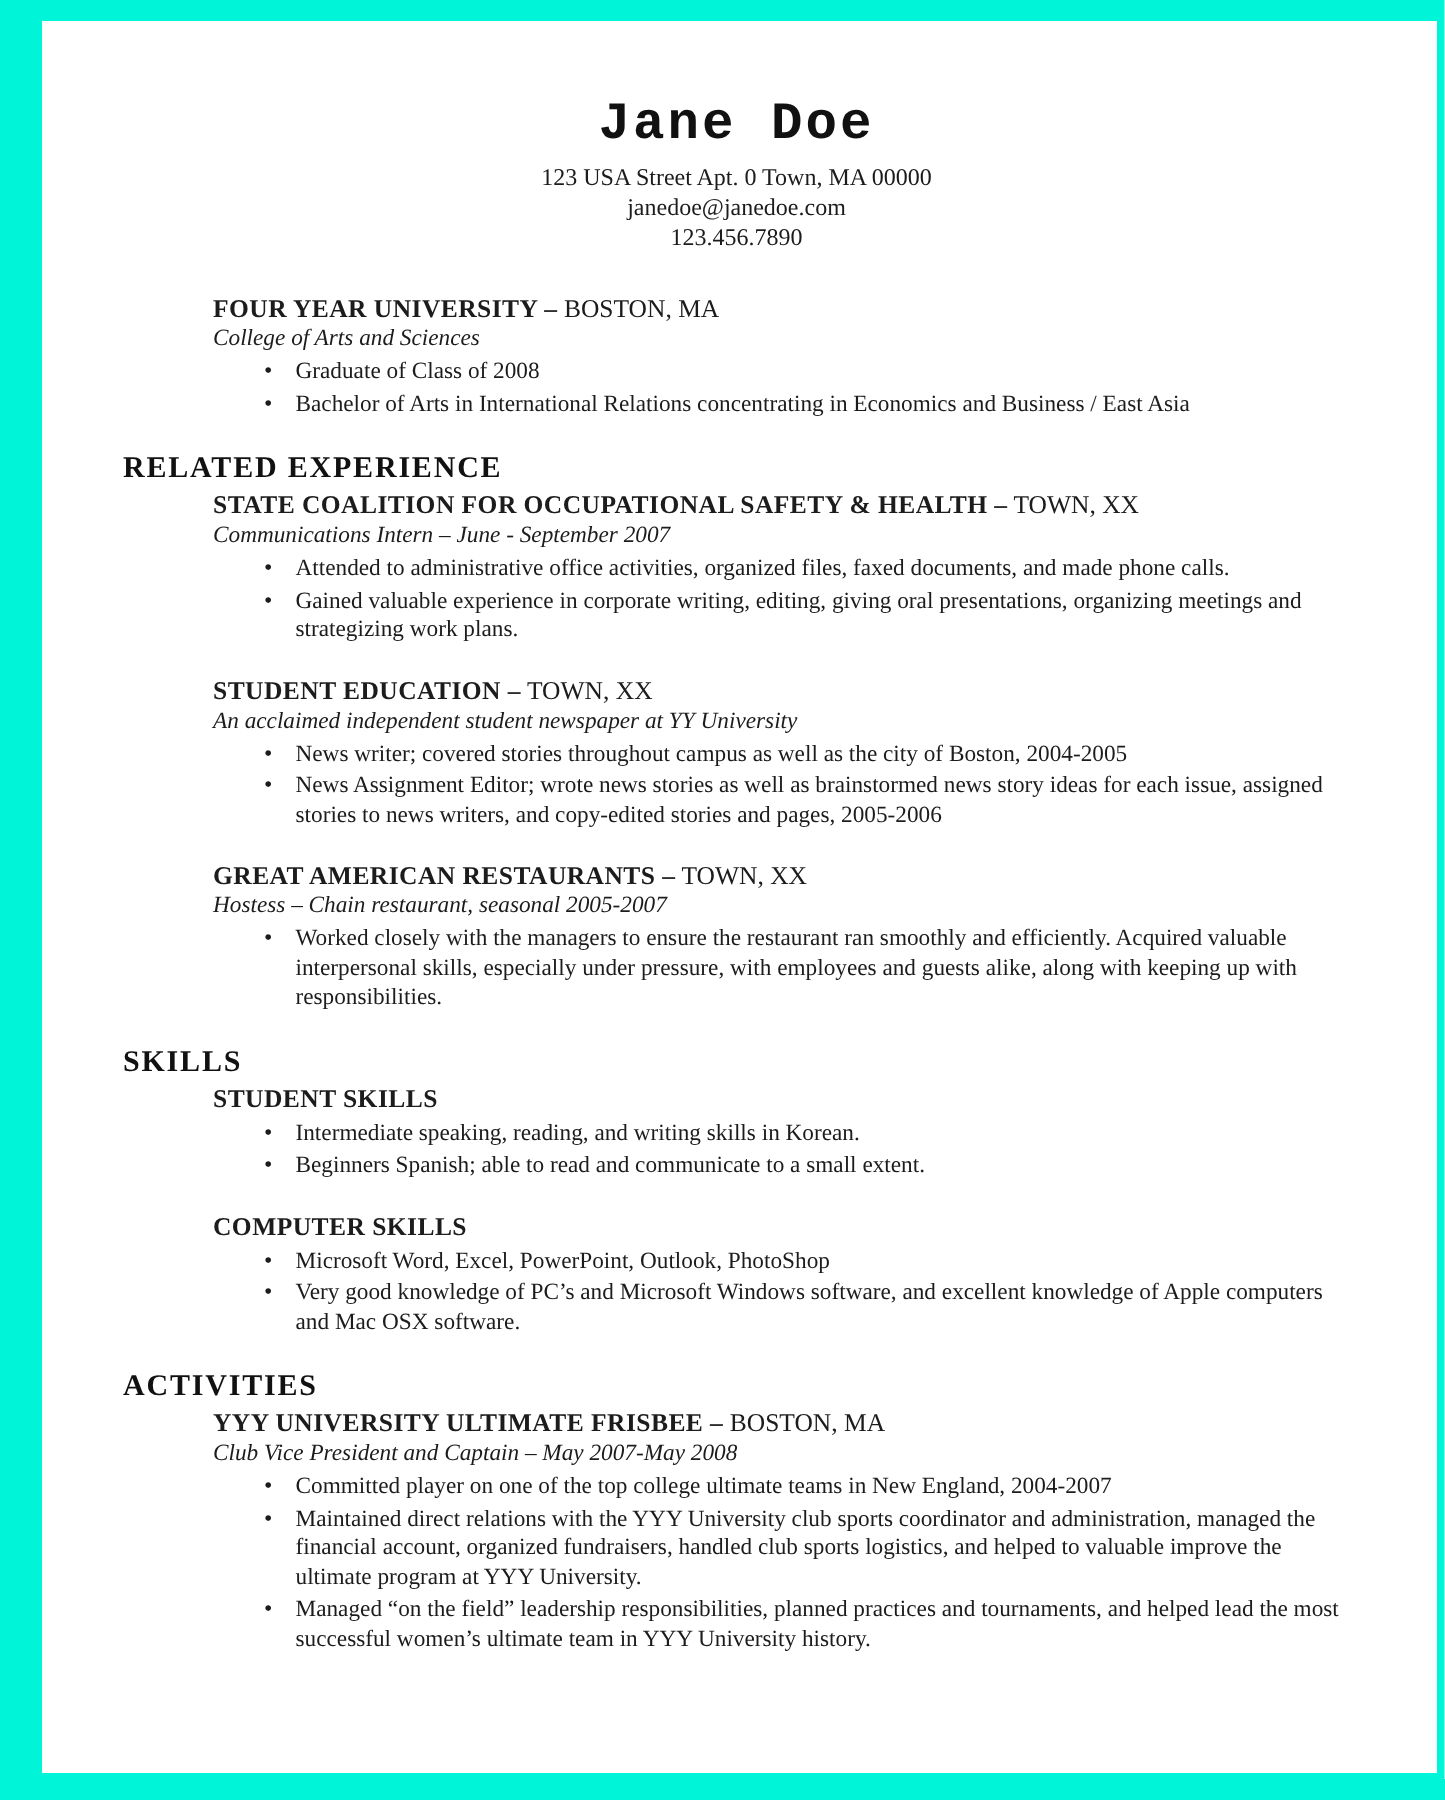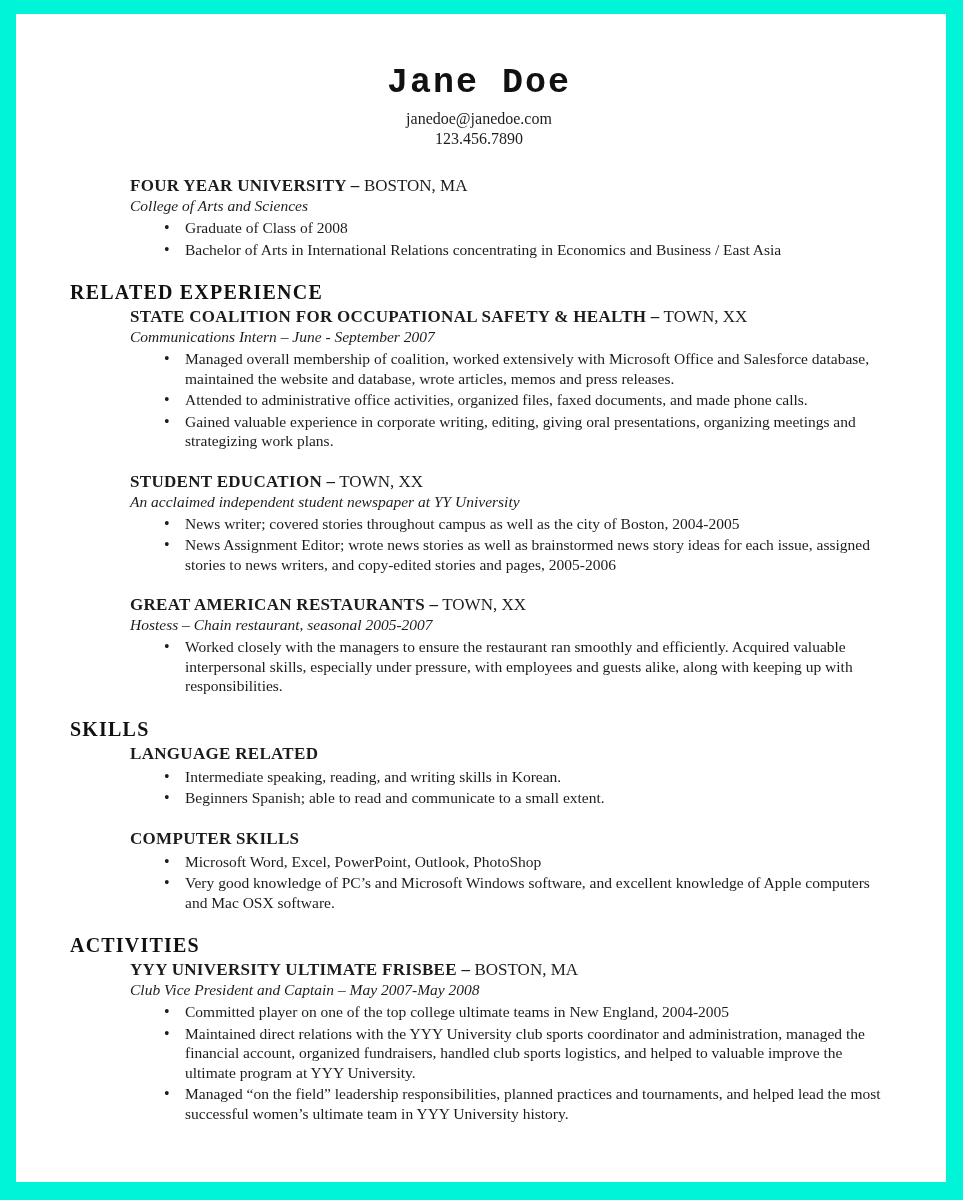--- a/index.html
+++ b/index.html
@@ -4,21 +4,21 @@
 <style>
   html, body { margin:0; padding:0; }
   body {
     width: 963px; height: 1200px;
     background: #00F5D8;
     position: relative;
     font-family: "Liberation Serif", "DejaVu Serif", serif;
   }
   .page {
     position: absolute;
-    left: 16px; top: 14px;
+    left: 28px; top: 14px;
     width: 930px; height: 1168px;
     background: #ffffff;
     box-sizing: border-box;
     padding: 50px 58px 0 54px;
     overflow: hidden;
     color: #1c1c1c;
   }
   
   [data-bind]:empty { display: none; }
 
@@ -72,20 +72,21 @@
   }
 </style>
 </head>
 <body style="background: rgb(0, 245, 216);">
 
 <div class="page">
 
   <div class="header">
     <div class="name" data-bind="header.name">Jane Doe</div>
     <div class="contact">
+      <div data-bind="header.address">123 USA Street Apt. 0 Town, MA 00000</div>
       <div data-bind="header.email">janedoe@janedoe.com</div>
       <div data-bind="header.phone">123.456.7890</div>
     </div>
   </div>
 
   <div class="section">
     <div class="entry">
       <div class="entry-heading">
         <span class="org" data-bind="sections.0.entries.0.org">FOUR YEAR UNIVERSITY –</span>
         <span class="loc" data-bind="sections.0.entries.0.location">BOSTON, MA</span>
@@ -101,21 +102,20 @@
   <div class="section">
     <div class="section-title" data-bind="sections.1.title">RELATED EXPERIENCE</div>
 
     <div class="entry">
       <div class="entry-heading">
         <span class="org" data-bind="sections.1.entries.0.org">STATE COALITION FOR OCCUPATIONAL SAFETY &amp; HEALTH –</span>
         <span class="loc" data-bind="sections.1.entries.0.location">TOWN, XX</span>
       </div>
       <div class="role" data-bind="sections.1.entries.0.role">Communications Intern – June - September 2007</div>
       <ul class="bullets">
-        <li data-bind="sections.1.entries.0.bullets.0">Managed overall membership of coalition, worked extensively with Microsoft Office and Salesforce database, maintained the website and database, wrote articles, memos and press releases.</li>
         <li data-bind="sections.1.entries.0.bullets.1">Attended to administrative office activities, organized files, faxed documents, and made phone calls.</li>
         <li data-bind="sections.1.entries.0.bullets.2">Gained valuable experience in corporate writing, editing, giving oral presentations, organizing meetings and strategizing work plans.</li>
       </ul>
     </div>
 
     <div class="entry">
       <div class="entry-heading">
         <span class="org" data-bind="sections.1.entries.1.org">STUDENT EDUCATION –</span>
         <span class="loc" data-bind="sections.1.entries.1.location">TOWN, XX</span>
       </div>
@@ -136,21 +136,21 @@
         <li data-bind="sections.1.entries.2.bullets.0">Worked closely with the managers to ensure the restaurant ran smoothly and efficiently.  Acquired valuable interpersonal skills, especially under pressure, with employees and guests alike, along with keeping up with responsibilities.</li>
       </ul>
     </div>
   </div>
 
   <div class="section">
     <div class="section-title" data-bind="sections.2.title">SKILLS</div>
 
     <div class="entry">
       <div class="entry-heading">
-        <span class="org" data-bind="sections.2.entries.0.org">LANGUAGE RELATED</span>
+        <span class="org" data-bind="sections.2.entries.0.org">STUDENT SKILLS</span>
         
       </div>
 
       <ul class="bullets">
         <li data-bind="sections.2.entries.0.bullets.0">Intermediate speaking, reading, and writing skills in Korean.</li>
         <li data-bind="sections.2.entries.0.bullets.1">Beginners Spanish; able to read and communicate to a small extent.</li>
       </ul>
     </div>
 
     <div class="entry">
@@ -168,20 +168,20 @@
 
   <div class="section">
     <div class="section-title" data-bind="sections.3.title">ACTIVITIES</div>
     <div class="entry">
       <div class="entry-heading">
         <span class="org" data-bind="sections.3.entries.0.org">YYY UNIVERSITY  ULTIMATE FRISBEE –</span>
         <span class="loc" data-bind="sections.3.entries.0.location">BOSTON, MA</span>
       </div>
       <div class="role" data-bind="sections.3.entries.0.role">Club Vice President and Captain – May 2007-May 2008</div>
       <ul class="bullets">
-        <li data-bind="sections.3.entries.0.bullets.0">Committed player on one of the top college ultimate teams in New England, 2004-2005</li>
+        <li data-bind="sections.3.entries.0.bullets.0">Committed player on one of the top college ultimate teams in New England, 2004-2007</li>
         <li data-bind="sections.3.entries.0.bullets.1">Maintained direct relations with the YYY University club sports coordinator and administration, managed the financial account, organized fundraisers, handled club sports logistics, and helped to valuable improve the ultimate program at YYY University.</li>
         <li data-bind="sections.3.entries.0.bullets.2">Managed “on the field” leadership responsibilities, planned practices and tournaments, and helped lead the most successful women’s ultimate team in YYY University history.</li>
       </ul>
     </div>
   </div>
 
 </div>
 
 </body></html>

